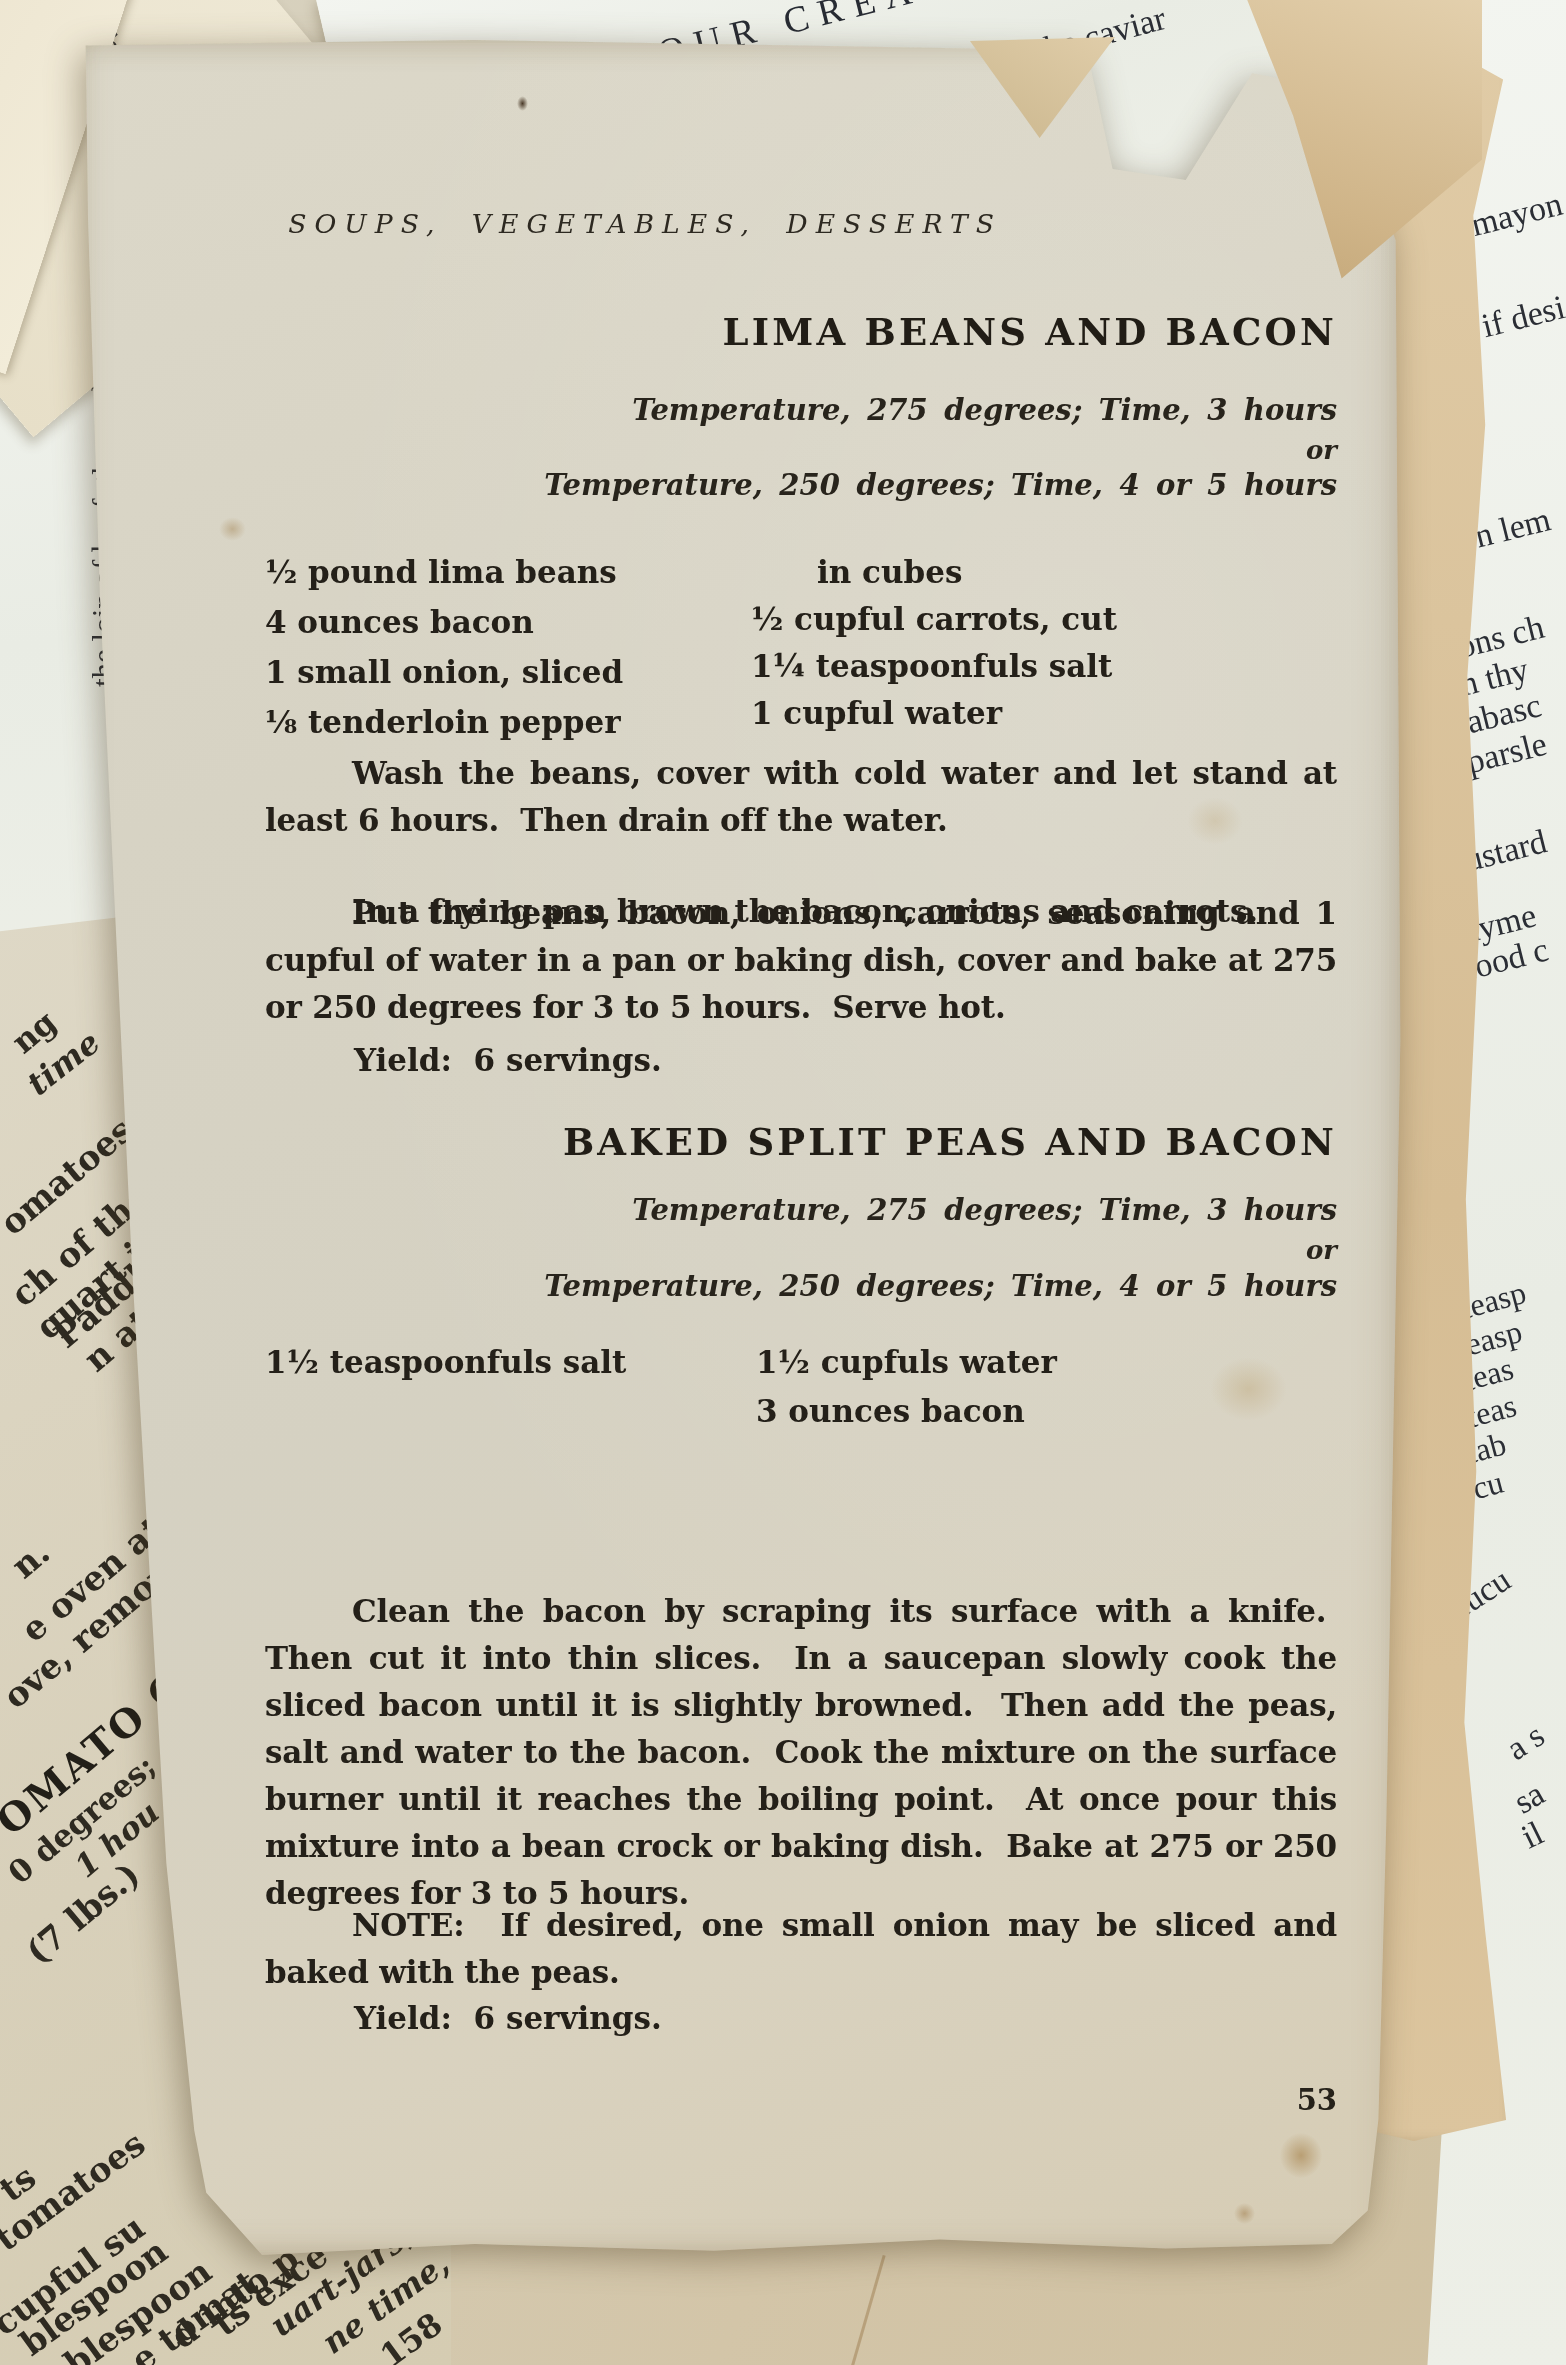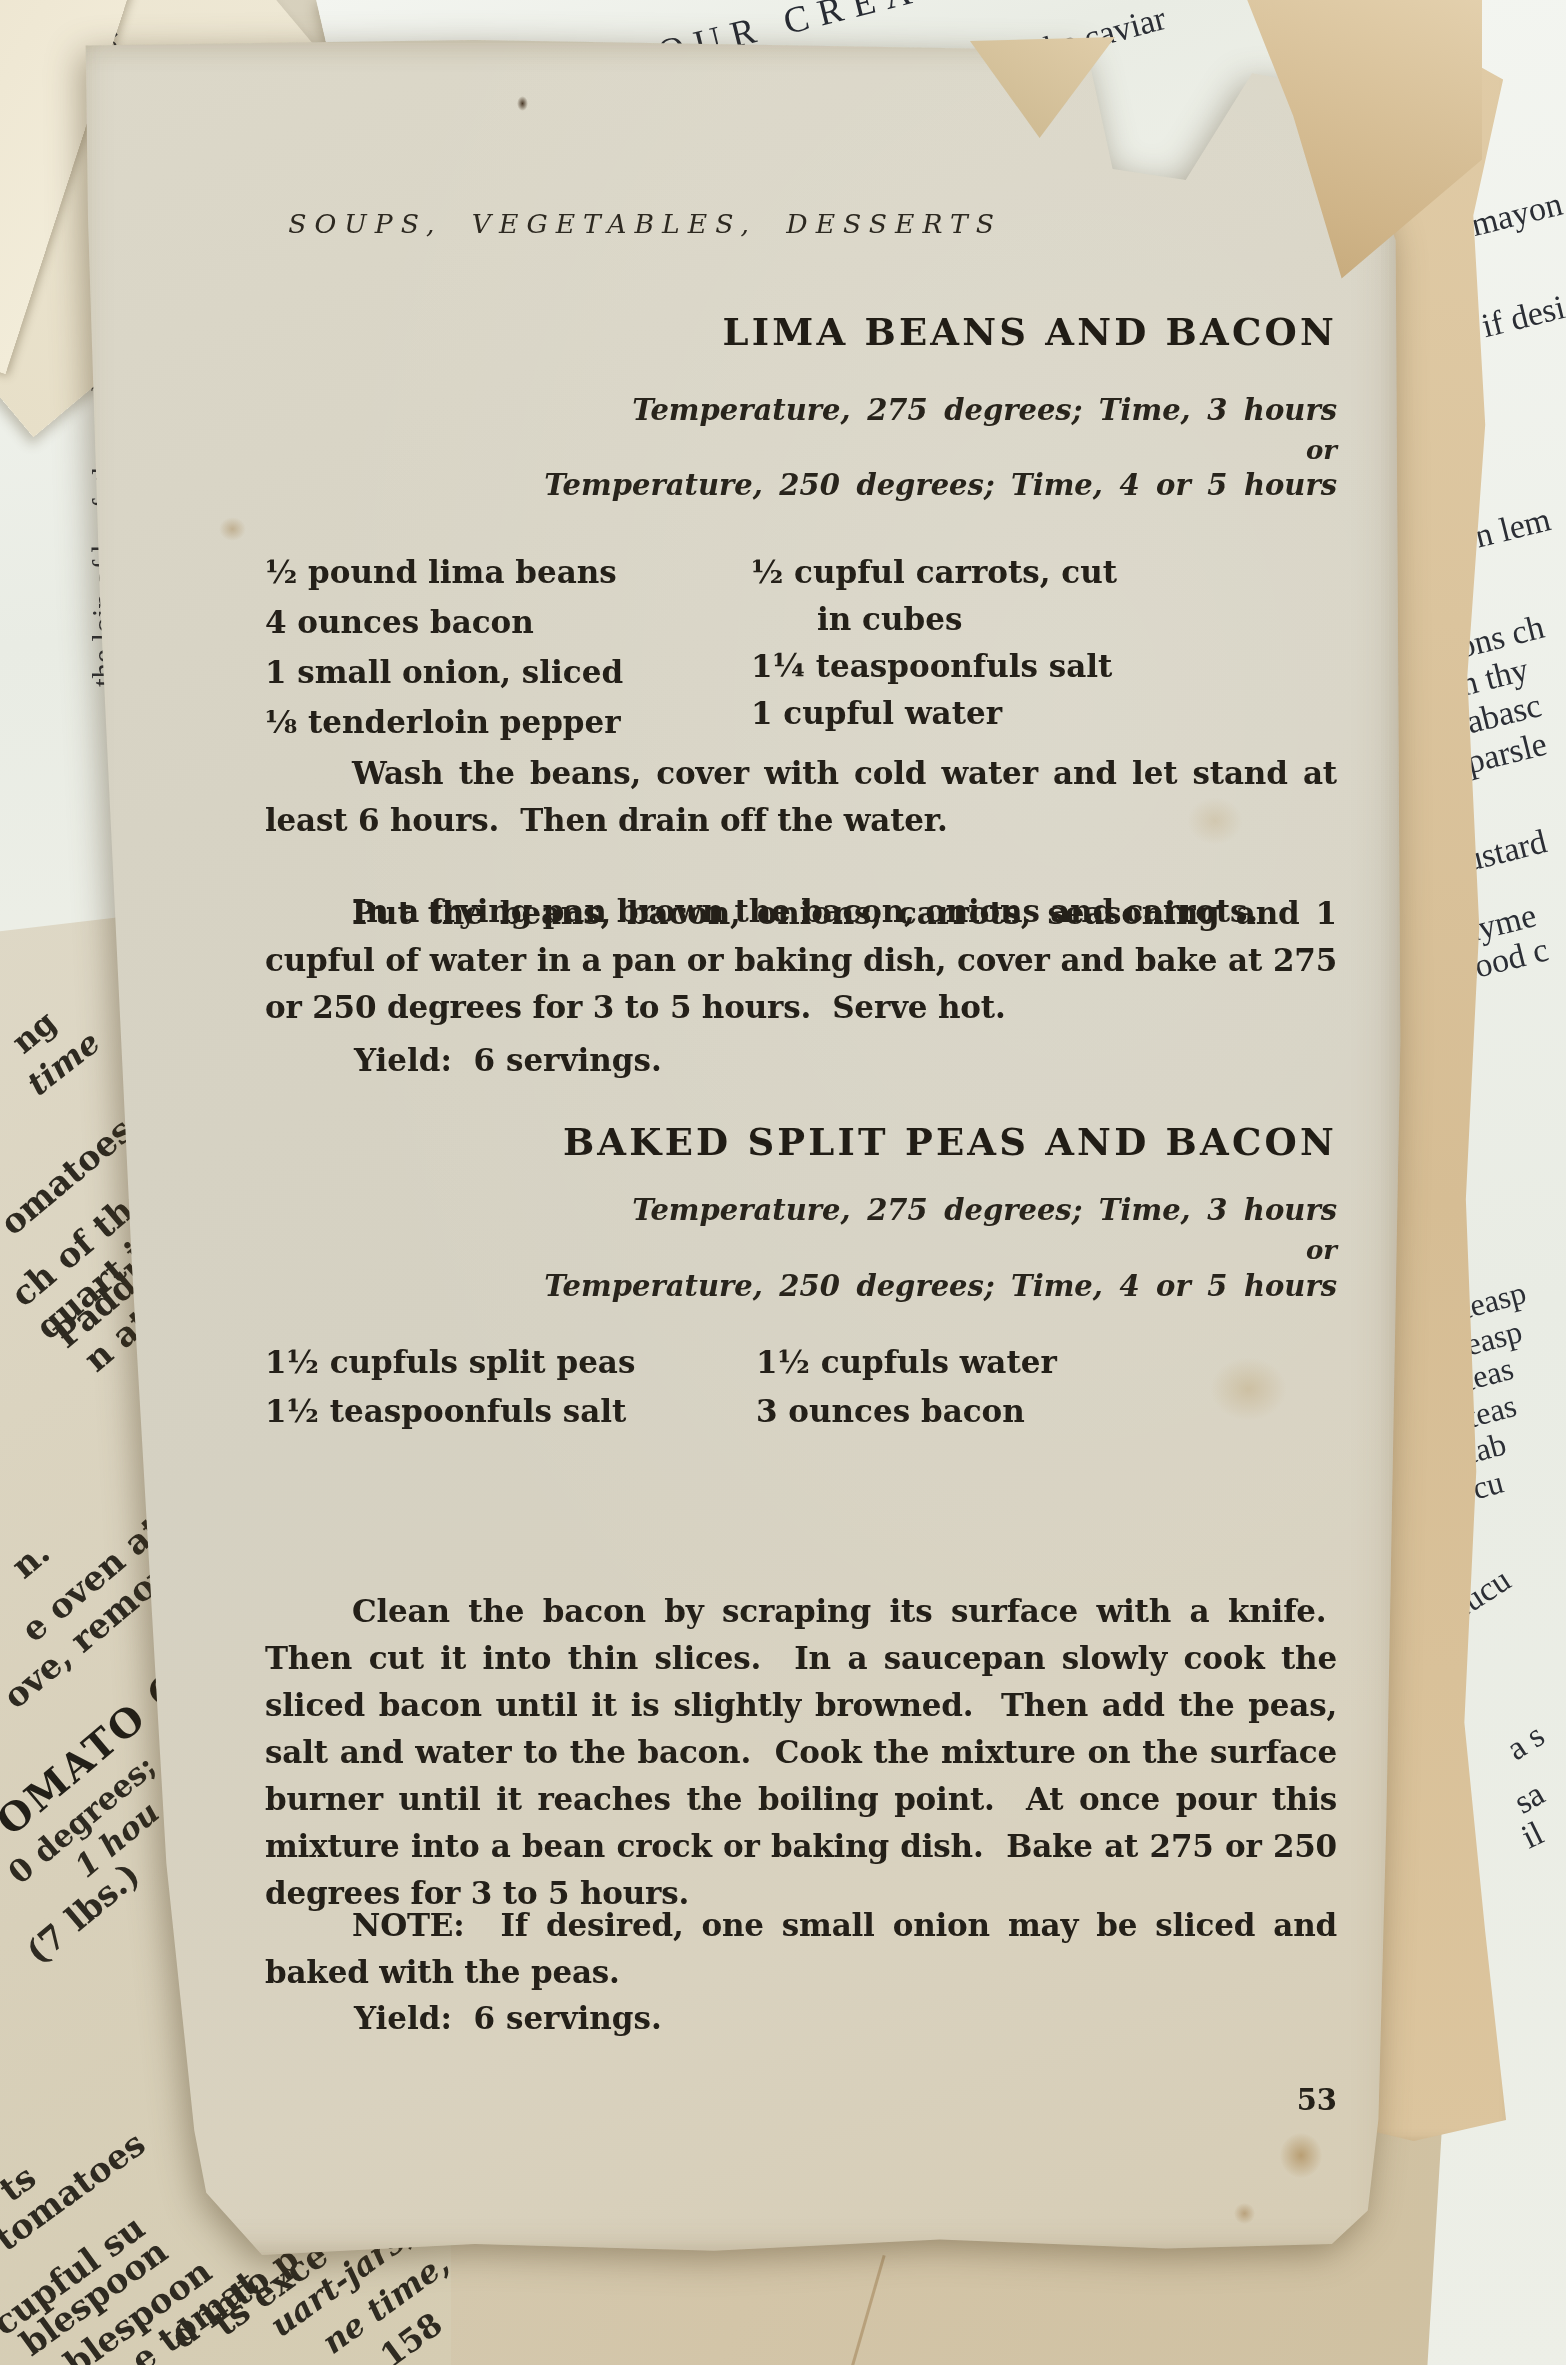--- a/index.html
+++ b/index.html
@@ -135,38 +135,37 @@
       <div class="mp-abs or-line center" style="top:395px;">or</div>
       <div class="mp-abs temp center" style="top:428px;">Temperature, 250 degrees; Time, 4 or 5 hours</div>
 
       <div class="abs" style="left:189px;top:507px;">
         <div class="ing">½ pound lima beans</div>
         <div class="ing">4 ounces bacon</div>
         <div class="ing">1 small onion, sliced</div>
         <div class="ing">⅛ tenderloin pepper</div>
       </div>
       <div class="abs" style="left:675px;top:509px;">
+        <div class="ing ing-right indent2">in cubes</div>
         <div class="ing ing-right">½ cupful carrots, cut</div>
-        <div class="ing ing-right indent2">in cubes</div>
         <div class="ing ing-right">1¼ teaspoonfuls salt</div>
         <div class="ing ing-right">1 cupful water</div>
       </div>
 
       <div class="mp-abs body-text" style="top:710px;">Wash the beans, cover with cold water and let stand at least 6 hours.&nbsp; Then drain off the water.</div>
       <div class="mp-abs body-text" style="top:848px;">In a frying pan brown the bacon, onions and carrots.</div>
       <div class="mp-abs body-text" style="top:850px;">Put the beans, bacon, onions, carrots, seasoning and 1 cupful of water in a pan or baking dish, cover and bake at 275 or 250 degrees for 3 to 5 hours.&nbsp; Serve hot.</div>
       <div class="mp-abs yield" style="top:997px;">Yield:&nbsp; 6 servings.</div>
 
       <div class="mp-abs r-title center" style="top:1081px;">BAKED SPLIT PEAS AND BACON</div>
       <div class="mp-abs temp center" style="top:1153px;">Temperature, 275 degrees; Time, 3 hours</div>
       <div class="mp-abs or-line center" style="top:1195px;">or</div>
       <div class="mp-abs temp center" style="top:1229px;">Temperature, 250 degrees; Time, 4 or 5 hours</div>
 
       <div class="abs" style="left:189px;top:1298px;">
-        <div class="ing2">1½ cupfuls split peas</div>
         <div class="ing2">1½ teaspoonfuls salt</div>
       </div>
       <div class="abs" style="left:680px;top:1298px;">
         <div class="ing2">1½ cupfuls water</div>
         <div class="ing2">3 ounces bacon</div>
       </div>
 
       <div class="mp-abs body-text" style="top:1548px;">Clean the bacon by scraping its surface with a knife.&nbsp; Then cut it into thin slices.&nbsp; In a saucepan slowly cook the sliced bacon until it is slightly browned.&nbsp; Then add the peas, salt and water to the bacon.&nbsp; Cook the mixture on the surface burner until it reaches the boiling point.&nbsp; At once pour this mixture into a bean crock or baking dish.&nbsp; Bake at 275 or 250 degrees for 3 to 5 hours.</div>
       <div class="mp-abs body-text" style="top:1862px;">NOTE:&nbsp; If desired, one small onion may be sliced and baked with the peas.</div>
       <div class="mp-abs yield" style="top:1955px;">Yield:&nbsp; 6 servings.</div>

